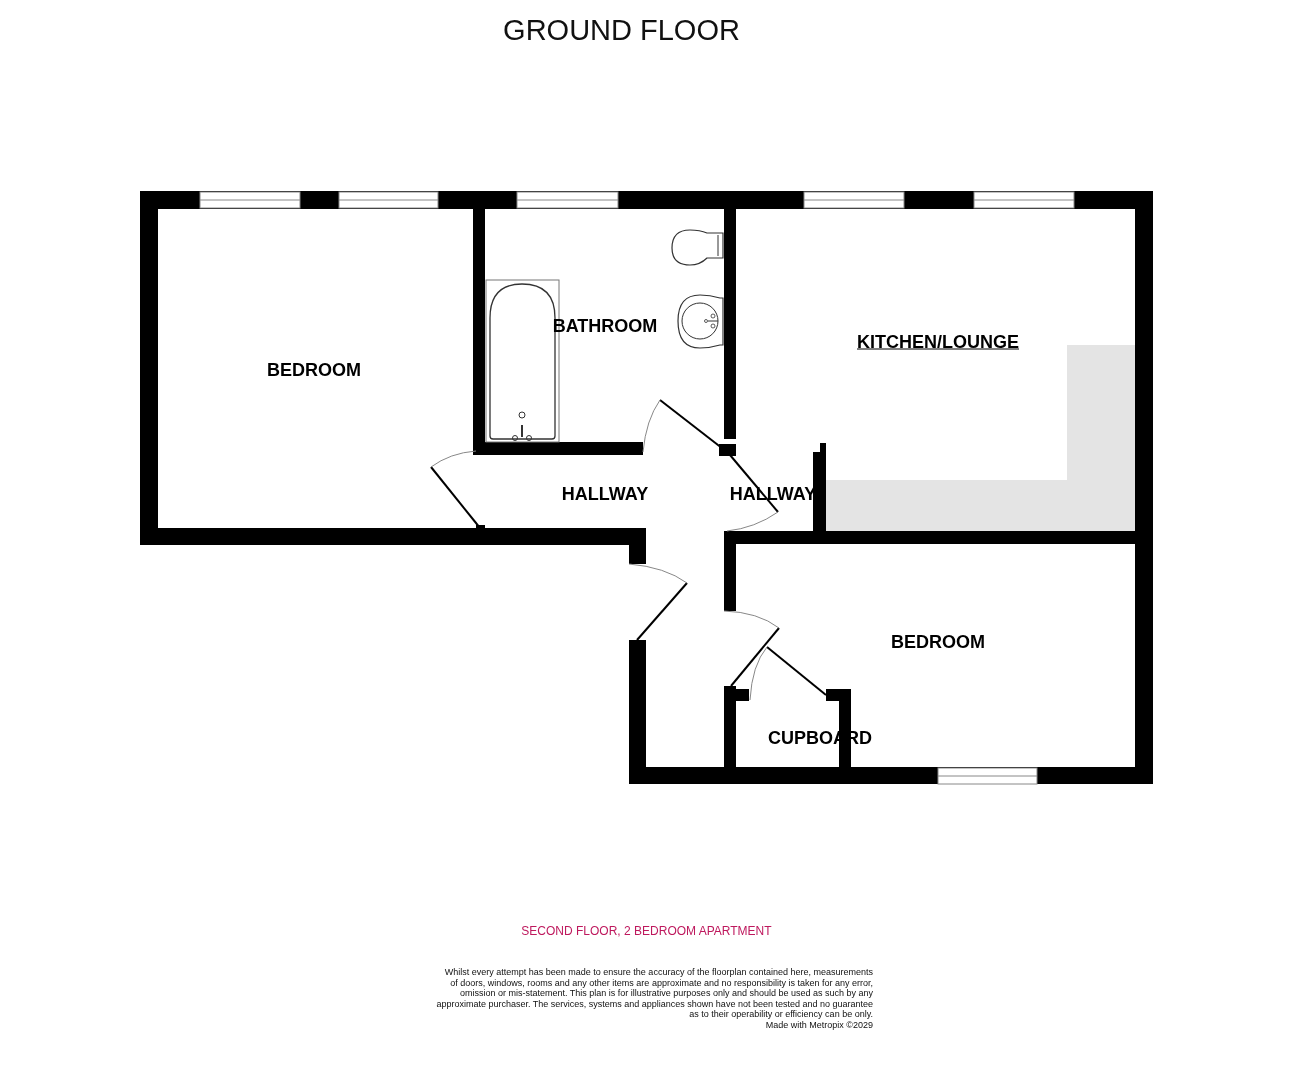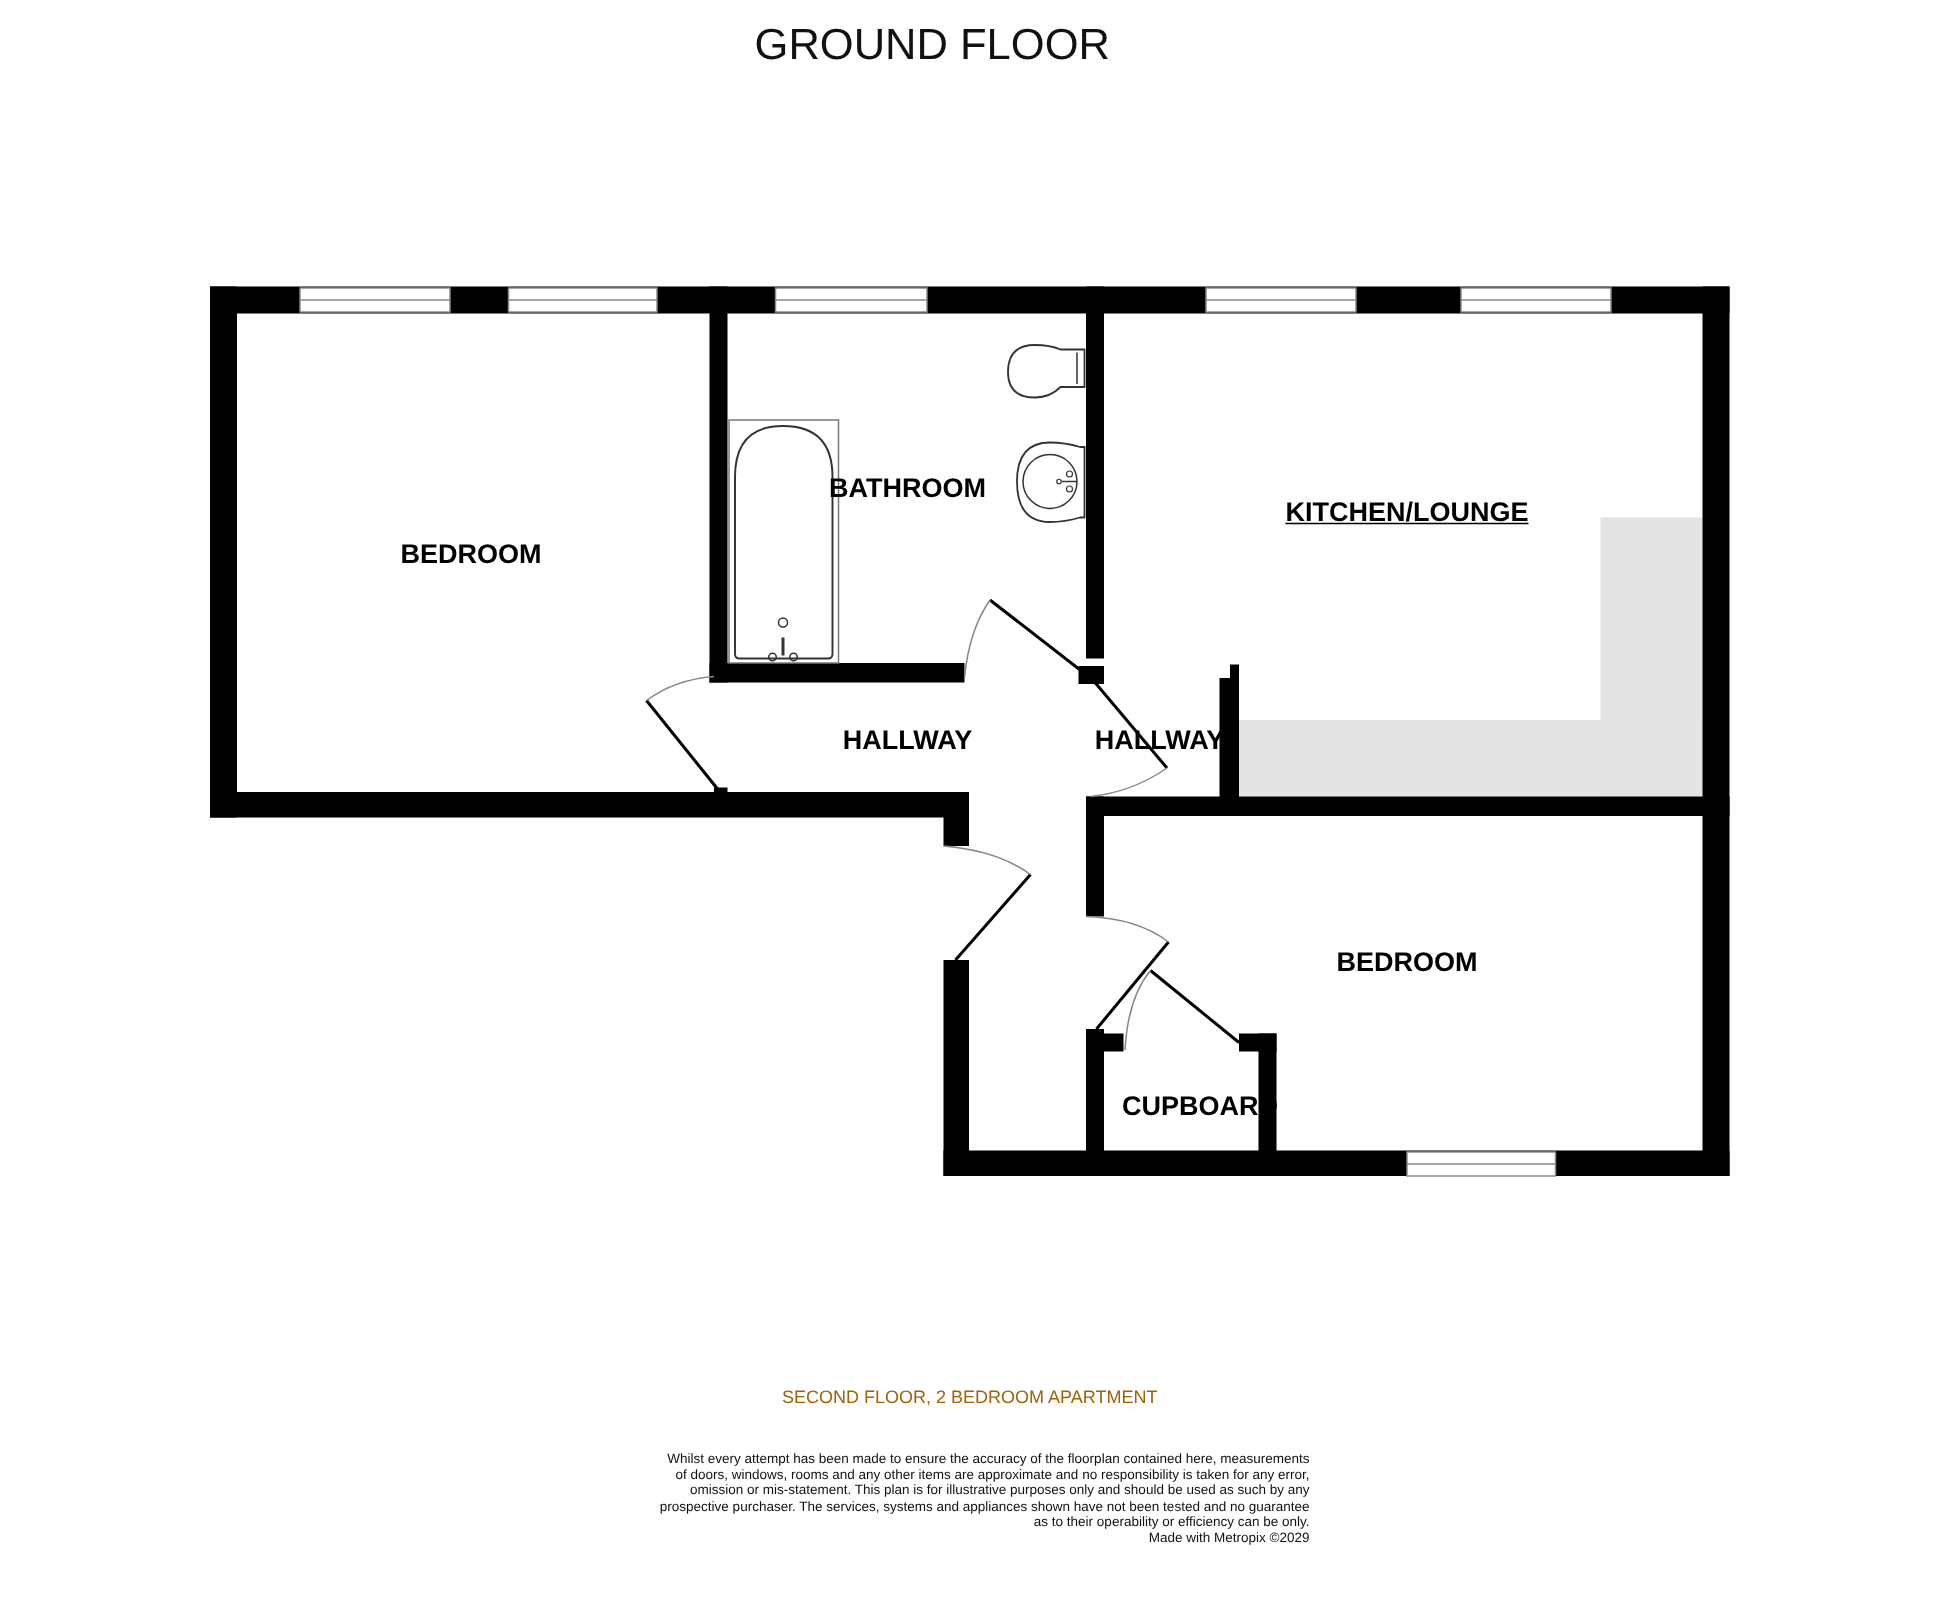--- a/index.html
+++ b/index.html
@@ -1,20 +1,20 @@
 <!DOCTYPE html>
 <html><head>
   <meta charset="utf-8">
   <style>
     html, body { margin: 0; padding: 0; background: #ffffff; }
     body { width: 1293px; height: 1080px; position: relative; overflow: hidden; font-family: "Liberation Sans", sans-serif; }
     .title { position: absolute; left: 0; width: 1243px; top: 14px; text-align: center; font-size: 29px; color: #111; font-family: "Liberation Sans", sans-serif; }
     svg.plan { position: absolute; left: 0; top: 0; }
     .room-label { position: absolute; font-weight: bold; font-size: 18px; color: #000; font-family: "Liberation Sans", sans-serif; white-space: nowrap; transform: translate(-50%, -50%); }
-    .subtitle { position: absolute; left: 0; width: 1293px; top: 924px; text-align: center; font-size: 12px; color: #a16207; }
+    .subtitle { position: absolute; left: 0; width: 1293px; top: 924px; text-align: center; font-size: 12px; color: #be185d; }
     .disclaimer { position: absolute; left: 421px; width: 452px; top: 967px; text-align: right; font-size: 9px; line-height: 10.6px; color: #111; }
   </style>
 </head>
 <body>
 
 <div class="title">GROUND FLOOR</div>
 
 <svg class="plan" width="1293" height="1080" viewBox="0 0 1293 1080">
 
   <g>
@@ -141,24 +141,24 @@
     <circle cx="713" cy="326" r="2" fill="none" stroke-width="0.8"></circle>
   </g>
 </svg>
 
 <div class="room-label" style="left:314px; top:370px;">BEDROOM</div>
 <div class="room-label" style="left:605px; top:326px;text-align:right;">BATHROOM</div>
 <div class="room-label" style="left:938px; top:342px;text-decoration:underline;">KITCHEN/LOUNGE</div>
 <div class="room-label" style="left:605px; top:494px;">HALLWAY</div>
 <div class="room-label" style="left:773px; top:494px;">HALLWAY</div>
 <div class="room-label" style="left:938px; top:642px;">BEDROOM</div>
-<div class="room-label" style="left:788px; top:738px;padding-left:24px;">CUPBOARD</div>
+<div class="room-label" style="left:808px; top:738px;padding-left:24px;">CUPBOARD</div>
 
 <div class="subtitle">SECOND FLOOR, 2 BEDROOM APARTMENT</div>
 
 <div class="disclaimer">
   <div>Whilst every attempt has been made to ensure the accuracy of the floorplan contained here, measurements</div>
   <div>of doors, windows, rooms and any other items are approximate and no responsibility is taken for any error,</div>
   <div>omission or mis-statement. This plan is for illustrative purposes only and should be used as such by any</div>
-  <div>prospective purchaser. The services, systems and appliances shown have not been tested and no guarantee</div>
+  <div>approximate purchaser. The services, systems and appliances shown have not been tested and no guarantee</div>
   <div>as to their operability or efficiency can be only.</div>
   <div>Made with Metropix ©2029</div>
 </div>
 
 </body></html>

